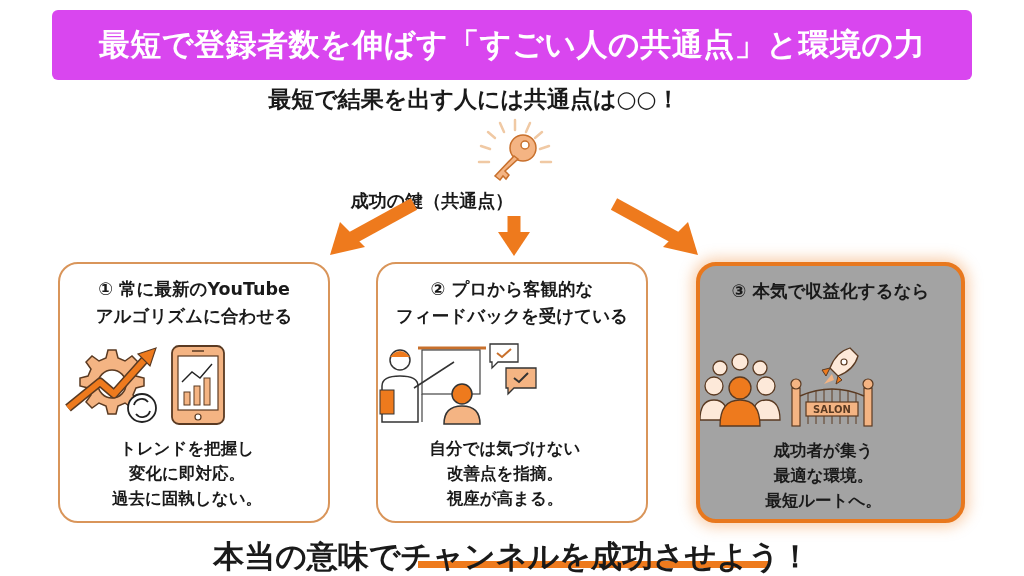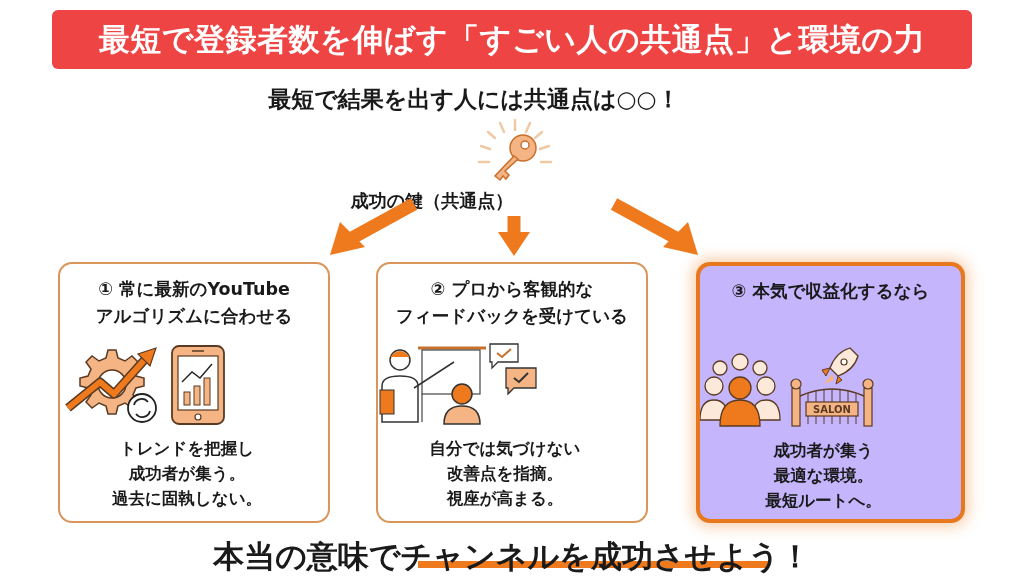--- a/index.html
+++ b/index.html
@@ -1,46 +1,46 @@
 <!DOCTYPE html>
 <html><head>
 <meta charset="utf-8">
 <style>
   * { box-sizing: border-box; margin: 0; padding: 0; }
   html, body { width: 1024px; height: 576px; overflow: hidden; background: #ffffff; }
   body { position: relative; font-family: "DejaVu Sans", sans-serif; color: #1a1a1a; }
 
   .banner {
-    position: absolute; left: 52px; top: 10px; width: 920px; height: 59px;
-    background: #ef4444; border-radius: 6px;
+    position: absolute; left: 52px; top: 10px; width: 920px; height: 70px;
+    background: #d946ef; border-radius: 6px;
     display: flex; align-items: center; justify-content: center;
   }
   .banner-text { color: #fff; font-size: 31px; font-weight: bold; letter-spacing: 0.5px; white-space: nowrap; }
 
   .subtitle {
     position: absolute; left: 0; width: 948px; top: 84px; text-align: center;
     font-size: 23px; font-weight: bold; color: #1a1a1a; white-space: nowrap;
   }
 
   .key-wrap { position: absolute; left: 455px; top: 118px; width: 120px; height: 70px; }
   .key-label {
     position: absolute; left: 0; width: 864px; top: 189px; text-align: center;
     font-size: 18px; font-weight: bold; white-space: nowrap;
   }
 
   .arrows { position: absolute; left: 0; top: 0; width: 1024px; height: 576px; pointer-events: none; }
 
   .card {
     position: absolute; top: 262px; height: 261px;
-    border: 2.5px solid #d9955a; border-radius: 14px; background: #ffffff;
+    border: 2.5px solid #d9955a; border-radius: 20px; background: #ffffff;
   }
   .card.c1 { left: 58px; width: 272px; }
   .card.c2 { left: 376px; width: 272px; }
   .card.c3 {
-    left: 696px; width: 269px; background: #c4b5fd; border: 4px solid #e8781e;
+    left: 696px; width: 269px; background: #a3a3a3; border: 4px solid #e8781e;
     box-shadow: 0 0 14px 4px rgba(238,122,29,0.35);
   }
   .card-title {
     position: absolute; left: 0; right: 0; top: 12px; text-align: center;
     font-size: 17.5px; font-weight: bold; line-height: 27px; white-space: nowrap;
   }
   .card-icons { position: absolute; left: 0; right: 0; top: 78px; height: 80px; display: flex; justify-content: flex-start; }
   .card-body {
     position: absolute; left: 0; right: 14px; top: 172px; text-align: center;
     font-size: 16.5px; font-weight: bold; line-height: 25px; white-space: nowrap;
@@ -124,21 +124,21 @@
         <circle cx="138" cy="75" r="3" fill="#fff" stroke="#5a3a22" stroke-width="1.2"></circle>
         <rect x="124" y="50" width="6" height="13" fill="#f4b483" stroke="#5a3a22" stroke-width="1"></rect>
         <rect x="134" y="44" width="6" height="19" fill="#f4b483" stroke="#5a3a22" stroke-width="1"></rect>
         <rect x="144" y="36" width="6" height="27" fill="#f4b483" stroke="#5a3a22" stroke-width="1"></rect>
         <polyline points="122,40 132,30 140,36 152,22" fill="none" stroke="#222" stroke-width="1.4"></polyline>
       </g>
     </svg>
   </div>
   <div class="card-body">
     <div>トレンドを把握し</div>
-    <div>成功者が集う。</div>
+    <div>変化に即対応。</div>
     <div>過去に固執しない。</div>
   </div>
 </div>
 
 <div class="card c2">
   <div class="card-title">
     <div>② プロから客観的な</div>
     <div>フィードバックを受けている</div>
   </div>
   <div class="card-icons">

